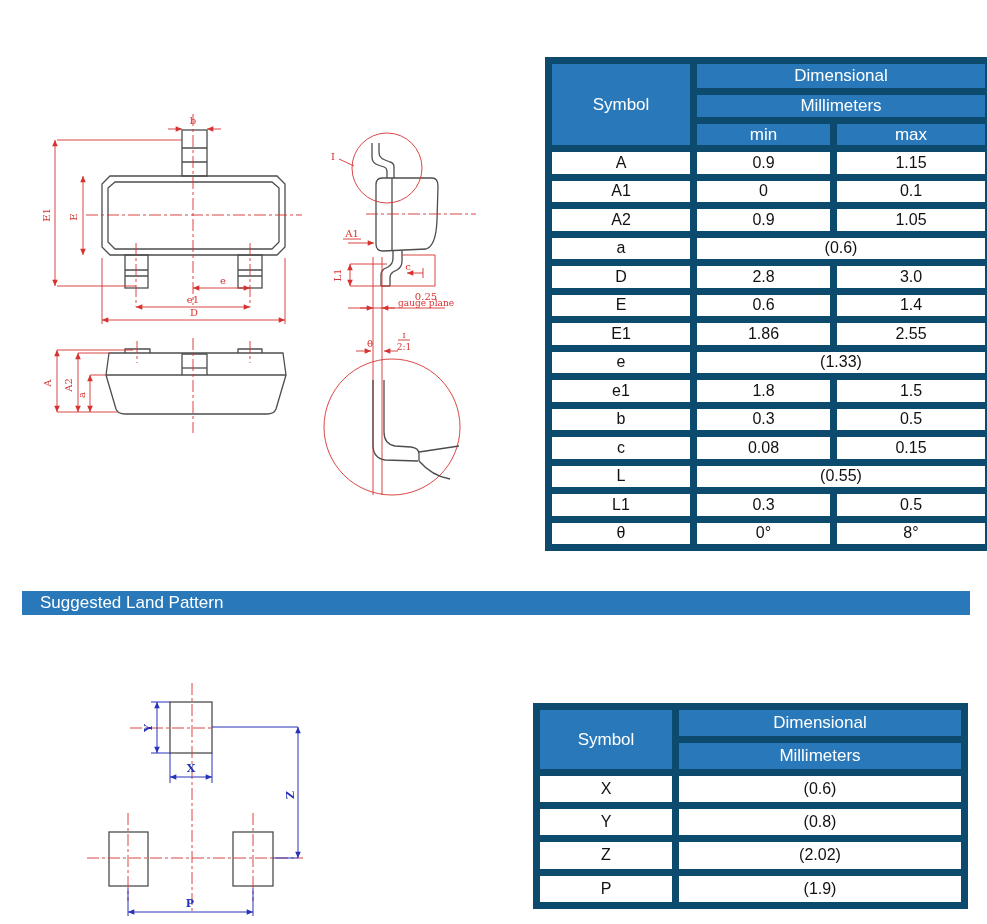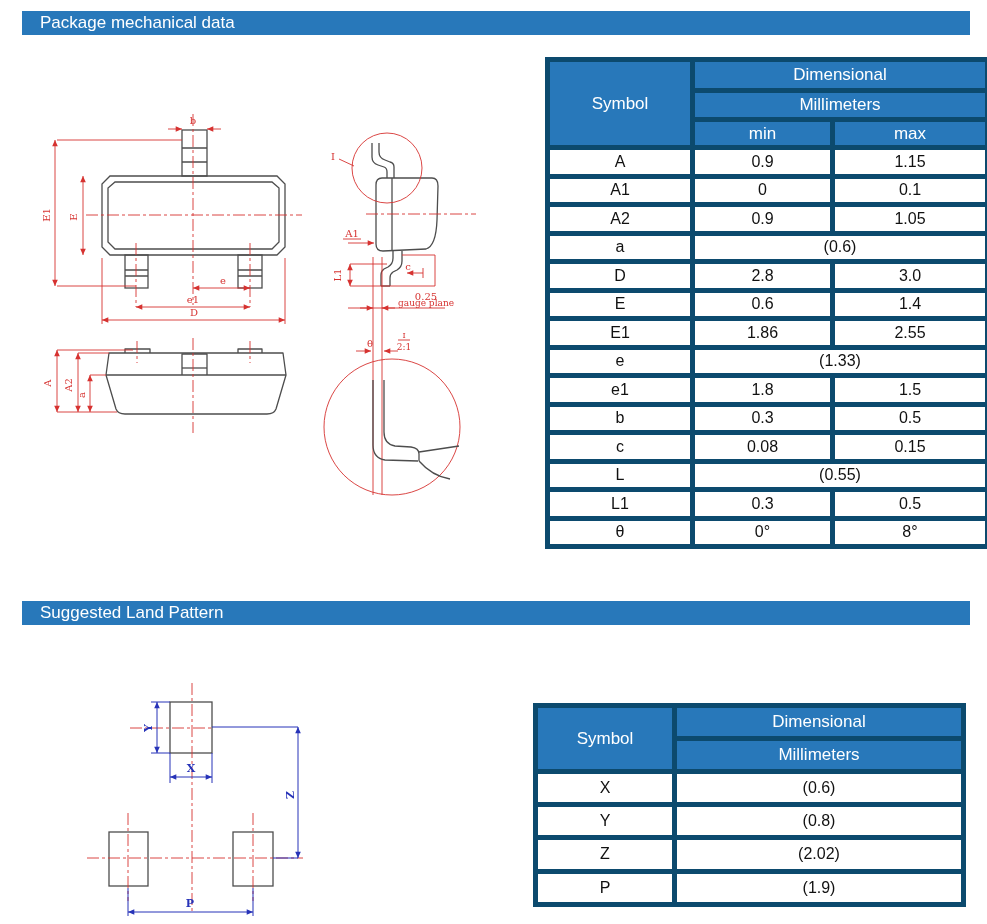--- a/index.html
+++ b/index.html
@@ -1,45 +1,42 @@
 <!DOCTYPE html>
 <html><head>
 <meta charset="utf-8">
 <style>
   html,body{margin:0;padding:0;background:#fff;}
   .page{position:relative;width:987px;height:924px;background:#fff;overflow:hidden;
         font-family:"Liberation Sans",sans-serif;}
   .section-bar{position:absolute;left:22px;width:948px;height:24px;background:#2878ba;
         color:#fff;font-size:17px;line-height:24px;padding-left:18px;box-sizing:border-box;}
   .bar1{top:11px;}
-  .bar2{top:591px;margin-top:10px;}
+  .bar2{top:591px;}
   .tbl-wrap{position:absolute;}
   .t1{left:545px;top:57px;}
   .t2{left:533px;top:703px;}
   table.dim{border-collapse:collapse;table-layout:fixed;background:#fff;}
-  table.dim th,table.dim td{border:5px solid #0c4a6e;text-align:center;vertical-align:middle;
+  table.dim th,table.dim td{border:7px solid #0c4a6e;text-align:center;vertical-align:middle;
         padding:0;font-size:16px;color:#111;}
   table.dim thead th{background:#2878ba;color:#fff;font-weight:400;font-size:17px;}
   .t1 table{width:440px;}
   .t1 thead tr.r1{height:31px;}  .t1 thead tr.r2{height:29px;}  .t1 thead tr.r3{height:28px;}
   .t1 tbody tr{height:28.5px;}
   .t2 table{width:428px;}
   .t2 thead tr{height:33px;}
   .t2 tbody tr{height:33.2px;}
   svg{position:absolute;overflow:visible;}
   .dwg-label{font-family:"DejaVu Serif",serif;}
 </style>
 </head>
 <body>
 
 <div class="page">
 
-  <div class="section-bar bar1">
-    <span>Package mechanical data</span>
-  </div>
 
   <svg style="left:40px;top:100px;" width="290" height="235" viewBox="0 0 290 235">
     <defs>
       <marker id="ar1" viewBox="0 0 10 10" refX="9" refY="5" markerWidth="9" markerHeight="7" orient="auto-start-reverse" markerUnits="userSpaceOnUse">
         <path d="M0,1 L9,5 L0,9 Z" fill="#d63230"></path>
       </marker>
     </defs>
 
     <g stroke="#4d4d4d" fill="none" stroke-width="1.3">
       <path d="M70,76 H237 L245,84 V147 L237,155 H70 L62,147 V84 Z"></path>

